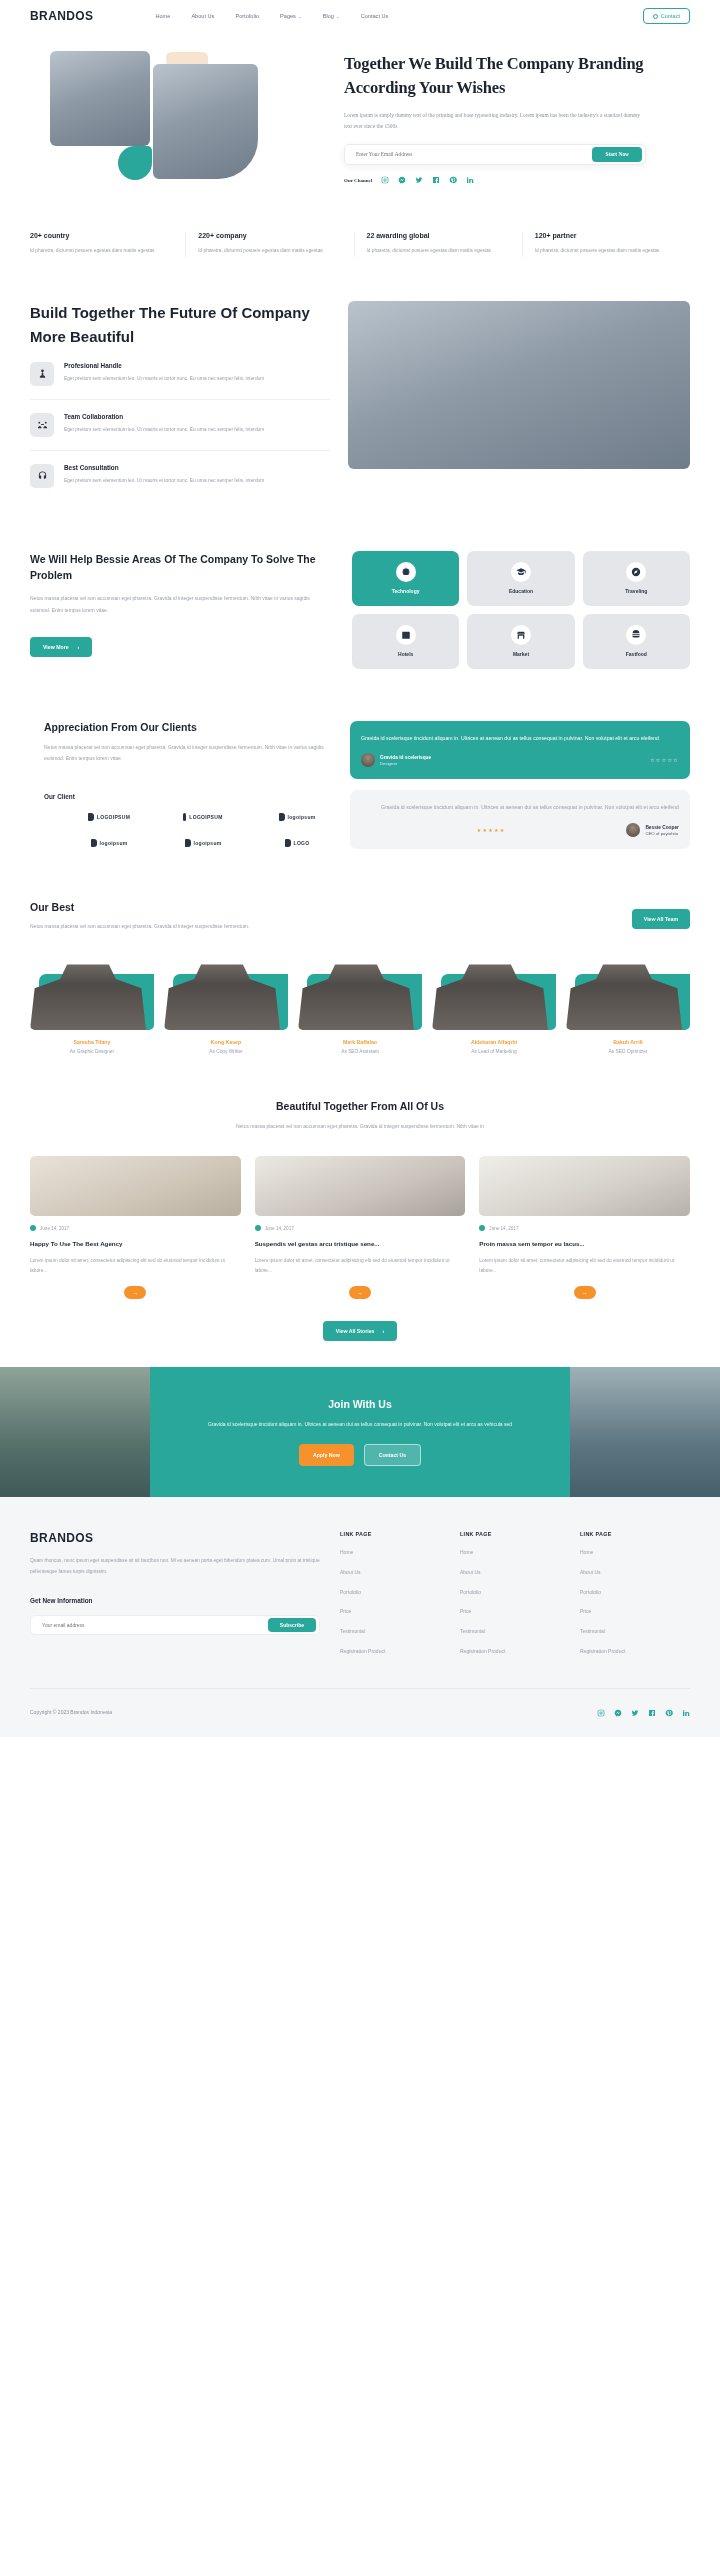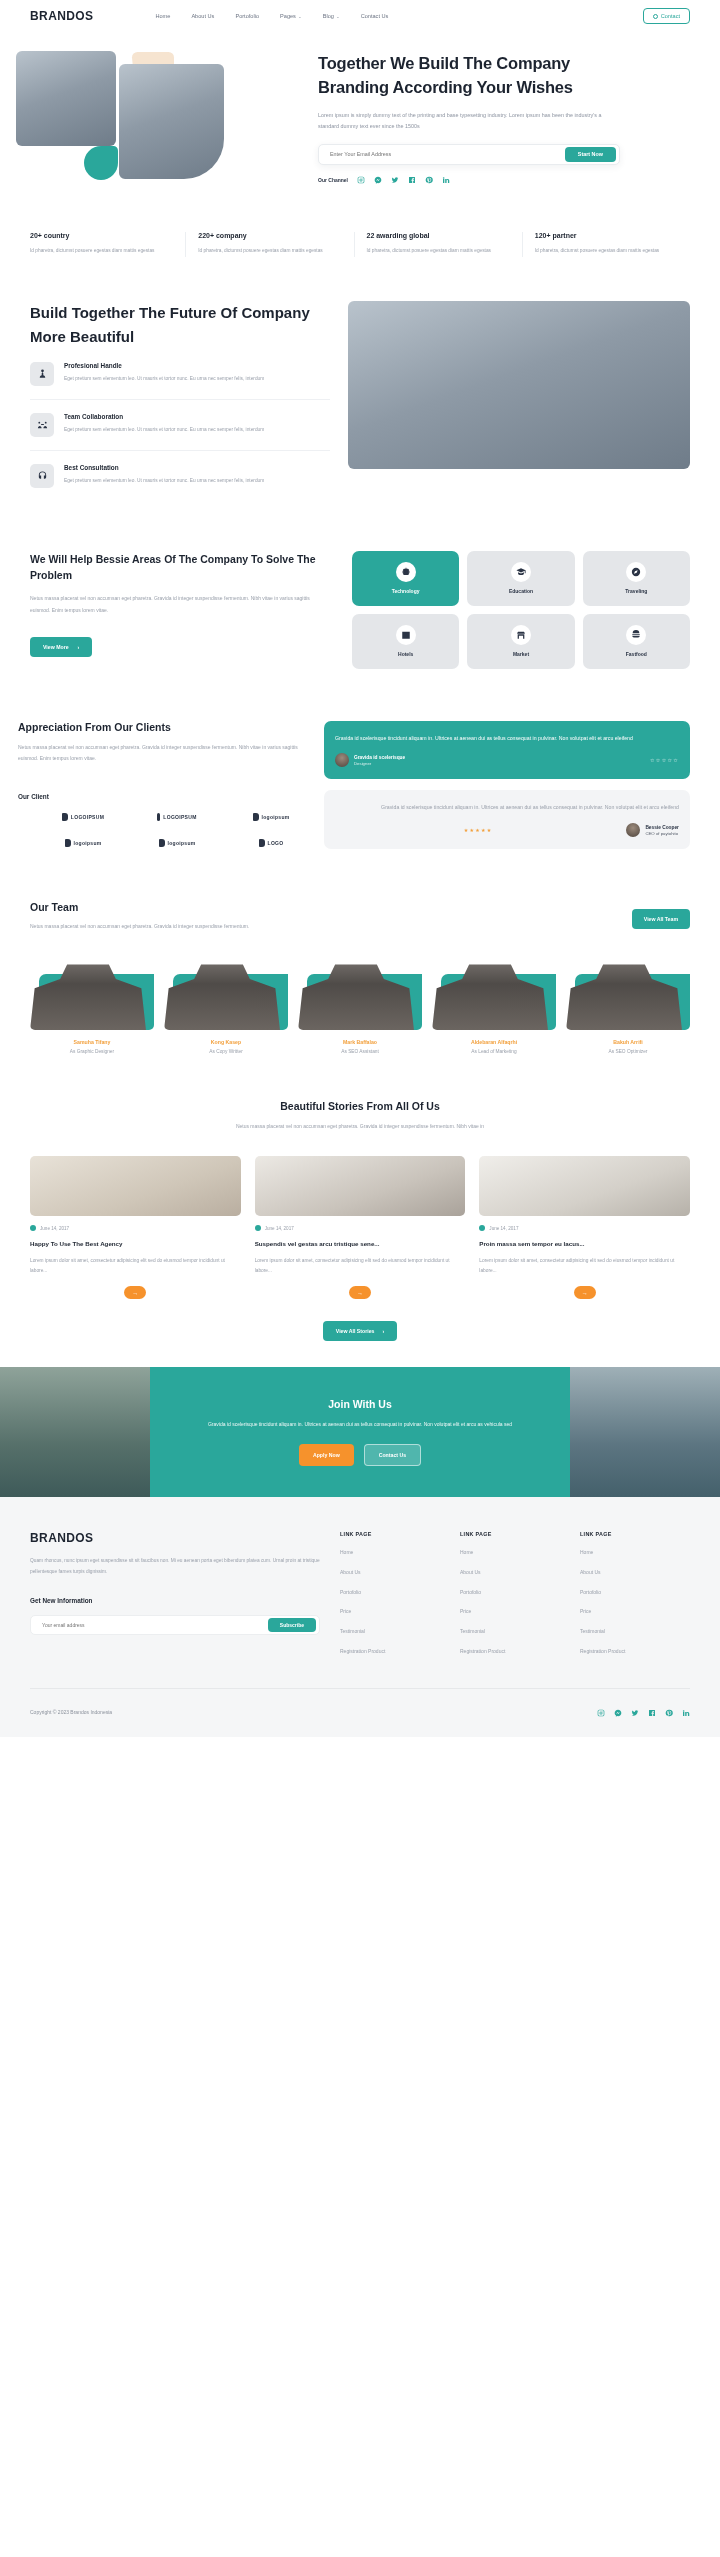--- a/index.html
+++ b/index.html
@@ -14,21 +14,21 @@
   .nav{height:32px;display:flex;align-items:center;padding:0 30px;background:#fff;}
   .brand{font-size:12px;font-weight:bold;letter-spacing:.4px;color:#1d2430;}
   .nav-links{display:flex;gap:21px;margin-left:62px;}
   .nav-links a{font-size:5.6px;color:#6d7584;text-decoration:none;white-space:nowrap;}
   .caret{font-size:4.5px;color:#8a919e;margin-left:2px;}
   .nav-cta{margin-left:auto;display:flex;align-items:center;gap:3px;
     border:0.7px solid #2aa79b;border-radius:4px;padding:4px 9px;color:#2aa79b;font-size:5.6px;}
   .nav-cta .ic{width:5px;height:5px;border:0.7px solid #2aa79b;border-radius:50%;display:inline-block;}
 
   
-  .hero{display:flex;padding:14px 30px 0 14px;gap:14px;}
+  .hero{display:flex;padding:14px 30px 0 48px;gap:6px;font-family:Liberation Serif, serif;}
   .hero-art{position:relative;width:290px;height:150px;}
   .photo{background:#9aa5b1;background-image:linear-gradient(160deg,#b9c3cc 0%,#8e9aa6 45%,#6f7c89 100%);}
   .p1{position:absolute;left:2px;top:5px;width:100px;height:95px;border-radius:6px;}
   .p2{position:absolute;left:105px;top:18px;width:105px;height:115px;border-radius:6px 6px 40px 6px;}
   .blob-cream{position:absolute;left:118px;top:6px;width:42px;height:42px;background:#f6e4d0;border-radius:6px 6px 6px 40px;}
   .blob-teal{position:absolute;left:70px;top:100px;width:34px;height:34px;background:#2aa79b;border-radius:22px 6px 22px 22px;}
   .hero-txt{width:302px;padding-top:6px;}
   .hero-txt h1{font-size:16.5px;line-height:1.45;font-weight:bold;color:#1d2430;letter-spacing:-.2px;}
   .hero-txt p{margin-top:10px;font-size:5.4px;line-height:2.1;color:#8d94a1;}
   .subscribe{margin-top:11px;display:flex;align-items:center;background:#fff;border:0.7px solid #e9ecef;
@@ -72,21 +72,21 @@
   .cats{flex:1;display:grid;grid-template-columns:repeat(3,1fr);gap:8px;align-content:start;}
   .cat{background:#e4e6e9;border-radius:7px;height:55px;display:flex;flex-direction:column;
        align-items:center;justify-content:center;gap:6px;}
   .cat.on{background:#2aa79b;}
   .cat .cic{width:20px;height:20px;border-radius:50%;background:#fff;display:flex;align-items:center;justify-content:center;}
   .cat .cic svg{width:10px;height:10px;fill:#2b3445;}
   .cat span{font-size:5px;font-weight:bold;color:#2b3445;}
   .cat.on span{color:#fff;}
 
   
-  .sec-test{display:flex;gap:6px;padding:52px 30px 0 18px;}
+  .sec-test{display:flex;gap:6px;padding:52px 30px 0 44px;}
   .test-left{width:300px;}
   .test-left h2{font-size:10.5px;font-weight:bold;color:#1d2430;}
   .test-left p.lead{margin-top:9px;font-size:5px;line-height:2.3;color:#9aa0ab;}
   .client-title{margin-top:28px;font-size:6.4px;font-weight:bold;color:#1d2430;}
   .logos{margin-top:13px;display:grid;grid-template-columns:repeat(3,1fr);row-gap:18px;
      justify-items:center;align-items:center;padding-left:18px;}
   .logo{display:flex;align-items:center;gap:3px;color:#2b3445;font-size:5px;font-weight:bold;letter-spacing:.3px;white-space:nowrap;}
   .logo .mk{width:6px;height:8px;background:#2b3445;border-radius:1px 3px 3px 1px;flex:0 0 6px;}
   .logo .mk2{width:3px;height:8px;background:#2b3445;border-radius:2px;flex:0 0 3px;}
   .test-right{flex:1;}
@@ -422,21 +422,21 @@
               <div class="t-role">CEO of paytohito</div>
             </div>
           </div>
         </div>
       </div>
   </div>
 
   <div class="sec-team">
     <div class="team-head">
       <div>
-        <h2>Our Team</h2>
+        <h2>Our Best</h2>
         <p>Netus massa placerat vel non accumsan eget pharetra. Gravida id integer suspendisse fermentum.</p>
       </div>
       <button class="btn-outline-teal">View All Team</button>
     </div>
     <div class="team-grid" id="teamGrid">
         <div class="tm">
           <div class="ph">
             <div class="tealbg"></div>
             <div class="person"></div>
           </div>
@@ -472,21 +472,21 @@
             <div class="tealbg"></div>
             <div class="person"></div>
           </div>
           <div class="nm">Bakuh Arrifi</div>
           <div class="rl">As SEO Optimizer</div>
         </div>
       </div>
   </div>
 
   <div class="sec-blog">
-    <h2>Beautiful Stories From All Of Us</h2>
+    <h2>Beautiful Together From All Of Us</h2>
     <div class="sub">Netus massa placerat vel non accumsan eget pharetra. Gravida id integer suspendisse fermentum. Nibh vitae in</div>
     <div class="blog-grid" id="blogGrid">
         <div class="bcard">
           <div class="bimg" style="background:linear-gradient(160deg,#e8e2d8,#cfc6b8 60%,#b9aea0)"></div>
           <div class="bmeta">
             <span class="cic2"></span>
             <span>June 14, 2017</span>
           </div>
           <h4>Happy To Use The Best Agency</h4>
           <p>Lorem ipsum dolor sit amet, consectetur adipisicing elit sed do eiusmod tempor incididunt ut labore...</p>

